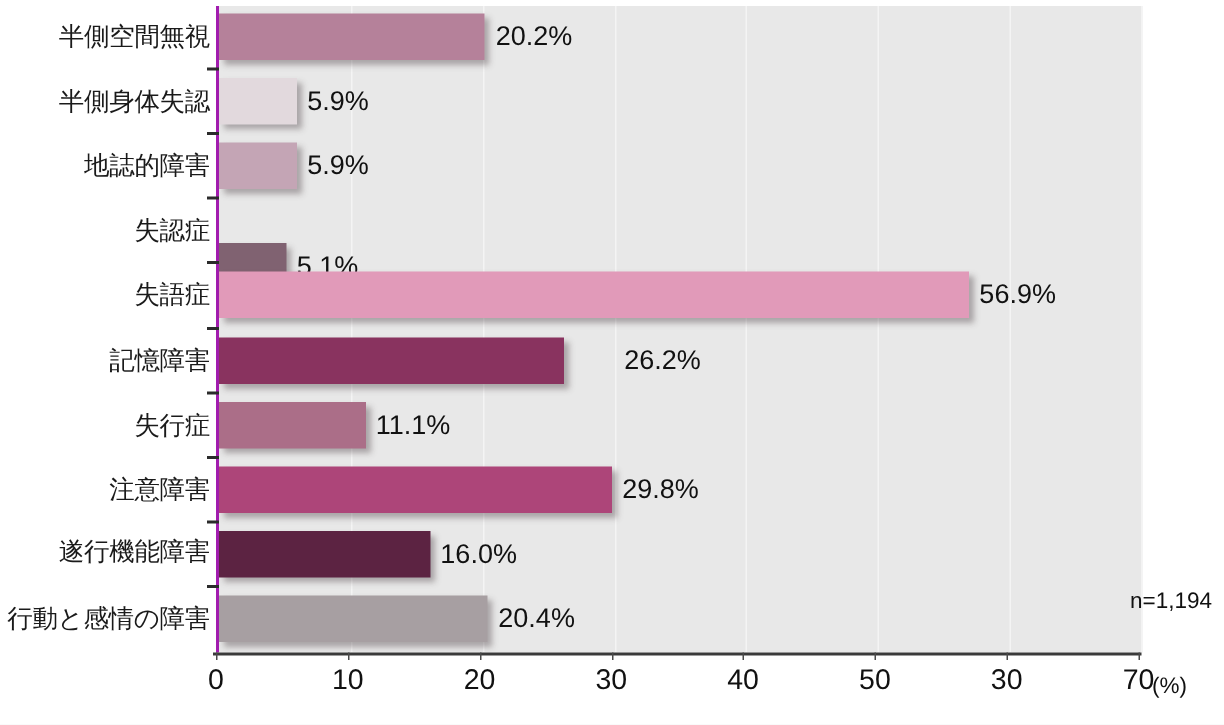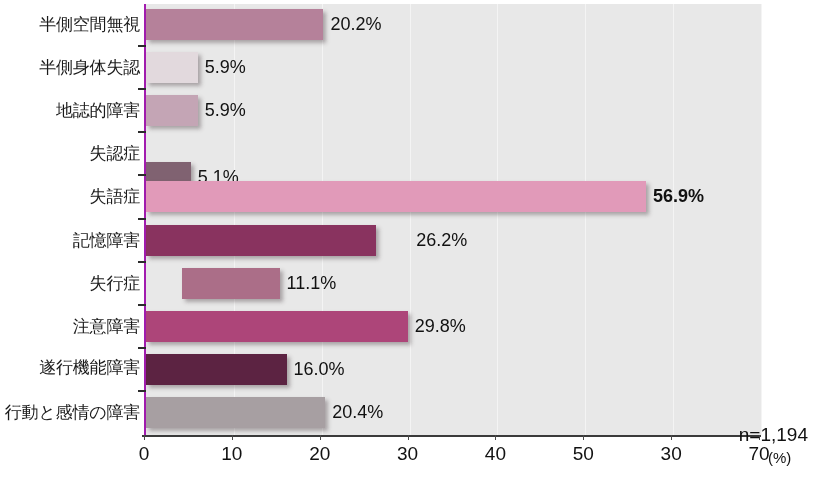--- a/index.html
+++ b/index.html
@@ -129,24 +129,23 @@
     font-size: 15px;
     color: #111111;
     white-space: nowrap;
   }
 
   
   .n-note {
     position: absolute;
     right: 8px;
     top: 392px;
-    font-size: 19px;
-    color: #111111;
-    white-space: nowrap;
-    margin-top: 32px;
+    font-size: 15px;
+    color: #111111;
+    white-space: nowrap;
   }
 </style>
 </head>
 <body>
 
 <div id="chart-root">
 
   <div class="cat-labels" id="cat-labels">
       <div class="cat-label" style="top: 9px; margin-left: 36px;">半側空間無視</div>
       <div class="cat-label" style="top: 52.1px;">半側身体失認</div>
@@ -180,31 +179,31 @@
       <div class="bar-wrap" style="top: 91.2px; width: 615px;">
         <div class="bar" style="width: 51.8357px; background: rgb(196, 165, 181);"></div>
         <div class="bar-value" style="left: 51.8357px;">5.9%</div>
       </div>
       <div class="ytick" style="top: 84.2px;"></div>
       <div class="bar-wrap" style="top: 134.3px; width: 626px; margin-top: 24px;">
         <div class="bar" style="width: 44.8071px; background: rgb(128, 98, 113);"></div>
         <div class="bar-value" style="left: 44.8071px;">5.1%</div>
       </div>
       <div class="ytick" style="top: 127.3px;"></div>
-      <div class="bar-wrap" style="top: 177.4px; width: 532px; font-weight: bold;">
+      <div class="bar-wrap" style="top: 177.4px; width: 532px;">
         <div class="bar" style="width: 499.907px; background: rgb(225, 154, 185);"></div>
         <div class="bar-value" style="left: 499.907px;">56.9%</div>
       </div>
       <div class="ytick" style="top: 170.4px;"></div>
       <div class="bar-wrap" style="top: 220.5px; width: 615px;">
         <div class="bar" style="width: 230.186px; background: rgb(137, 51, 95);"></div>
         <div class="bar-value" style="left: 230.186px; padding-left: 40px;">26.2%</div>
       </div>
       <div class="ytick" style="top: 213.5px;"></div>
-      <div class="bar-wrap" style="top: 263.6px; width: 615px; margin-left: 36px;">
+      <div class="bar-wrap" style="top: 263.6px; width: 615px;">
         <div class="bar" style="width: 97.5214px; background: rgb(171, 110, 136);"></div>
         <div class="bar-value" style="left: 97.5214px;">11.1%</div>
       </div>
       <div class="ytick" style="top: 256.6px;"></div>
       <div class="bar-wrap" style="top: 306.7px; width: 615px;">
         <div class="bar" style="width: 261.814px; background: rgb(173, 69, 121);"></div>
         <div class="bar-value" style="left: 261.814px;">29.8%</div>
       </div>
       <div class="ytick" style="top: 299.7px;"></div>
       <div class="bar-wrap" style="top: 349.8px; width: 615px;">

